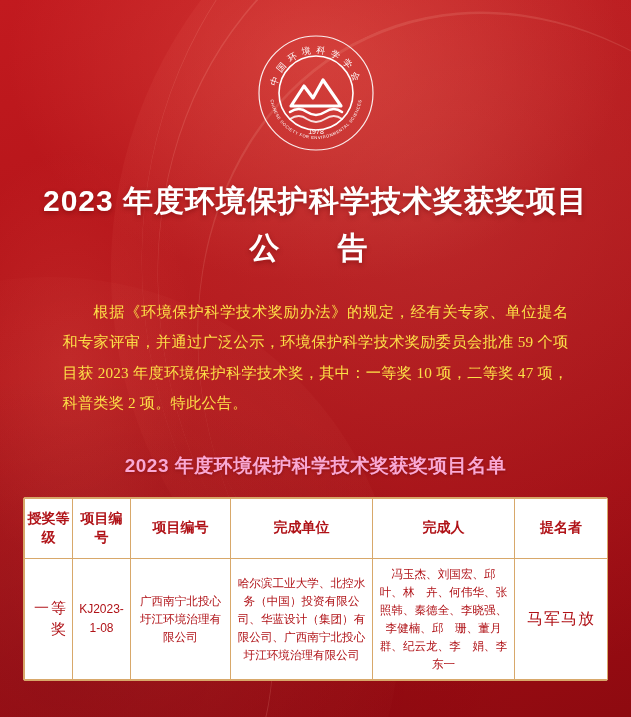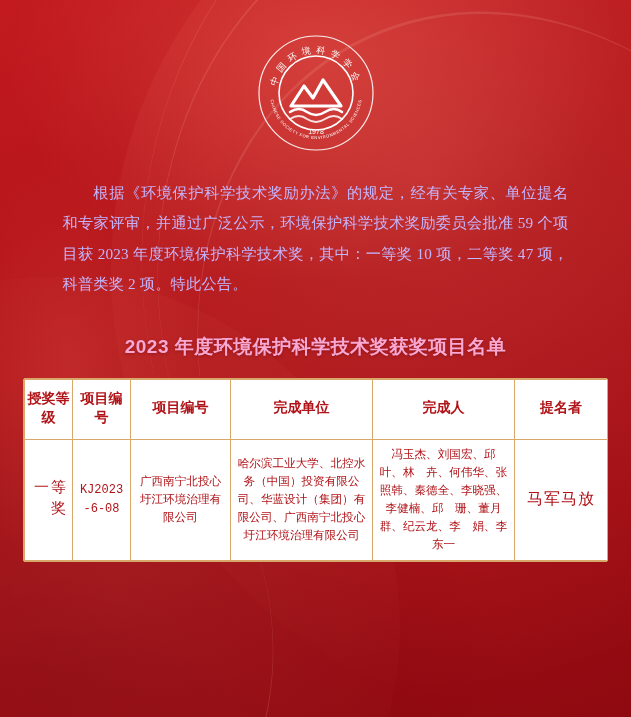--- a/index.html
+++ b/index.html
@@ -94,21 +94,21 @@
   }
   .title .line2 {
     letter-spacing: 14px;
     display: block;
   }
 
   
   .body-text {
     margin: 26px auto 0;
     width: 506px;
-    color: #c4b5fd;
+    color: #fde047;
     font-size: 15.2px;
     line-height: 2.0;
     text-align: justify;
     font-family: "Liberation Serif", serif;
     letter-spacing: 0.2px;
   }
   .body-text .indent { display: inline-block; width: 2em; }
 
   
   .list-title {
@@ -126,21 +126,21 @@
     margin: 18px 23px 0;
     background: #ffffff;
     border: 1px solid #d8a86a;
     border-radius: 2px;
     overflow: hidden;
   }
   table {
     width: 100%;
     border-collapse: collapse;
     table-layout: fixed;
-    font-family: Liberation Mono, monospace;
+    font-family: Liberation Sans, sans-serif;
     border-radius: 13px;
   }
   thead th {
     background: #ffffff;
     color: #b01318;
     font-weight: bold;
     font-size: 14px;
     border: 1px solid #d8a86a;
     padding: 10px 2px;
     text-align: center;
@@ -195,20 +195,24 @@
           <textPath href="#arcTop" startOffset="50%" text-anchor="middle">中国环境科学学会</textPath>
         </text>
         <text font-size="4.1" fill="#ffffff" font-family="'Liberation Sans',sans-serif" letter-spacing="0.6">
           <textPath href="#arcBottom" startOffset="50%" text-anchor="middle">CHINESE SOCIETY FOR ENVIRONMENTAL SCIENCES</textPath>
         </text>
         <text x="59" y="100" font-size="7" fill="#ffffff" text-anchor="middle" font-family="'Liberation Sans',sans-serif">1978</text>
       </svg>
     </div>
   </div>
 
+  <h1 class="title">
+    <span>2023 年度环境保护科学技术奖获奖项目</span>
+    <span class="line2">公　告</span>
+  </h1>
 
   <p class="body-text">
     <span class="indent"></span><span>根据《环境保护科学技术奖励办法》的规定，经有关专家、单位提名和专家评审，并通过广泛公示，环境保护科学技术奖励委员会批准 59 个项目获 2023 年度环境保护科学技术奖，其中：一等奖 10 项，二等奖 47 项，科普类奖 2 项。特此公告。</span>
   </p>
 
   <h2 class="list-title">2023 年度环境保护科学技术奖获奖项目名单</h2>
 
   <div class="table-wrap">
     <table>
       <colgroup>
@@ -225,21 +229,21 @@
           <th><span>项目编号</span></th>
           <th><span>项目编号</span></th>
           <th><span>完成单位</span></th>
           <th><span>完成人</span></th>
           <th><span>提名者</span></th>
         </tr>
       </thead>
       <tbody>
         <tr>
           <td class="award-level">一等奖</td>
-          <td class="code">KJ2023-6-08</td>
+          <td class="code">KJ2023-1-08</td>
           <td>广西南宁北投心圩江环境治理有限公司</td>
           <td>哈尔滨工业大学、北控水务（中国）投资有限公司、华蓝设计（集团）有限公司、广西南宁北投心圩江环境治理有限公司</td>
           <td>冯玉杰、刘国宏、邱　叶、林　卉、何伟华、张照韩、秦德全、李晓强、李健楠、邱　珊、董月群、纪云龙、李　娟、李东一</td>
           <td class="nominator">马军马放</td>
         </tr>
       </tbody>
     </table>
   </div>
 
 </div>

